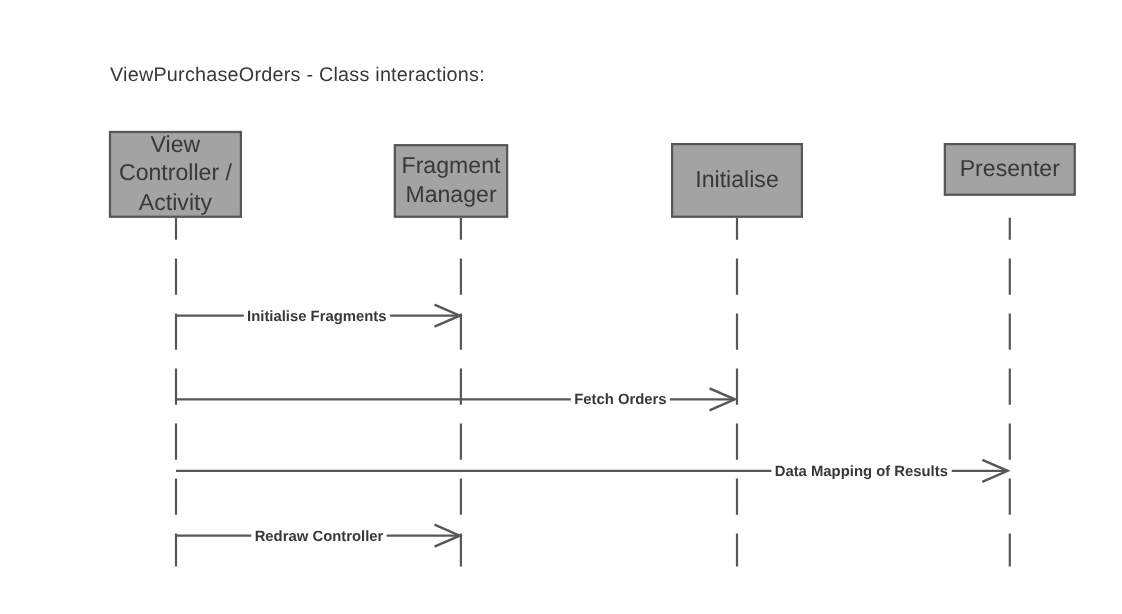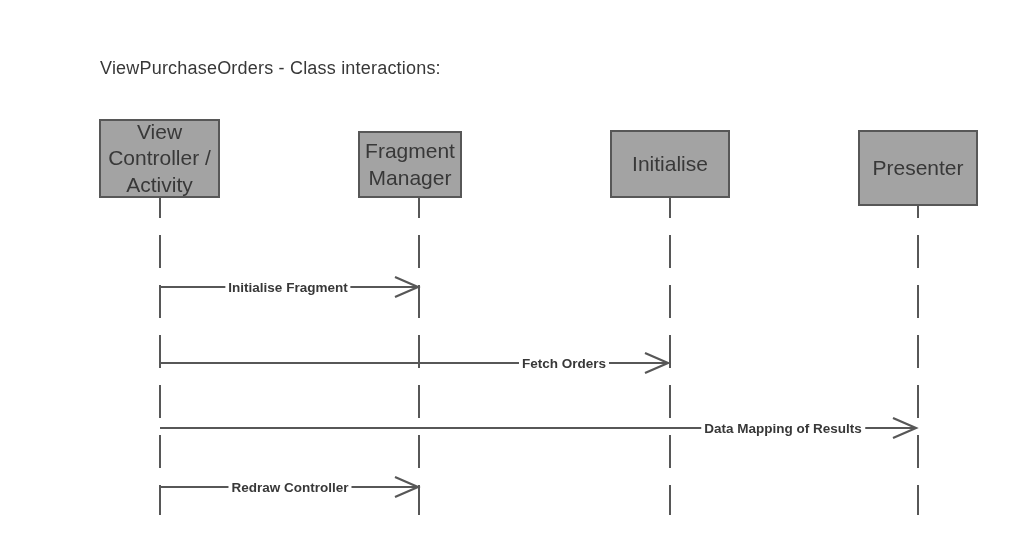--- a/index.html
+++ b/index.html
@@ -76,21 +76,21 @@
       </g>
   </svg>
 
   <div id="actors">
       <div class="actor" style="left: 99px; top: 119px; width: 121px; height: 79px;">View
 Controller /
 Activity</div>
       <div class="actor" style="left: 358px; top: 131px; width: 104px; height: 67px;">Fragment
 Manager</div>
       <div class="actor" style="left: 610px; top: 130px; width: 120px; height: 68px;">Initialise</div>
-      <div class="actor" style="left: 858px; top: 130px; width: 120px; height: 76px;">Presenter</div>
+      <div class="actor" style="left: 858px; top: 130px; width: 120px; height: 48px;">Presenter</div>
     </div>
   <div id="labels">
-      <div class="msg-label" style="left: 288px; top: 287px;">Initialise Fragment</div>
+      <div class="msg-label" style="left: 288px; top: 287px;">Initialise Fragments</div>
       <div class="msg-label" style="left: 564px; top: 363px;">Fetch Orders</div>
       <div class="msg-label" style="left: 783px; top: 428px;">Data Mapping of Results</div>
       <div class="msg-label" style="left: 290px; top: 487px;">Redraw Controller</div>
     </div>
 </div>
 
 </body></html>

